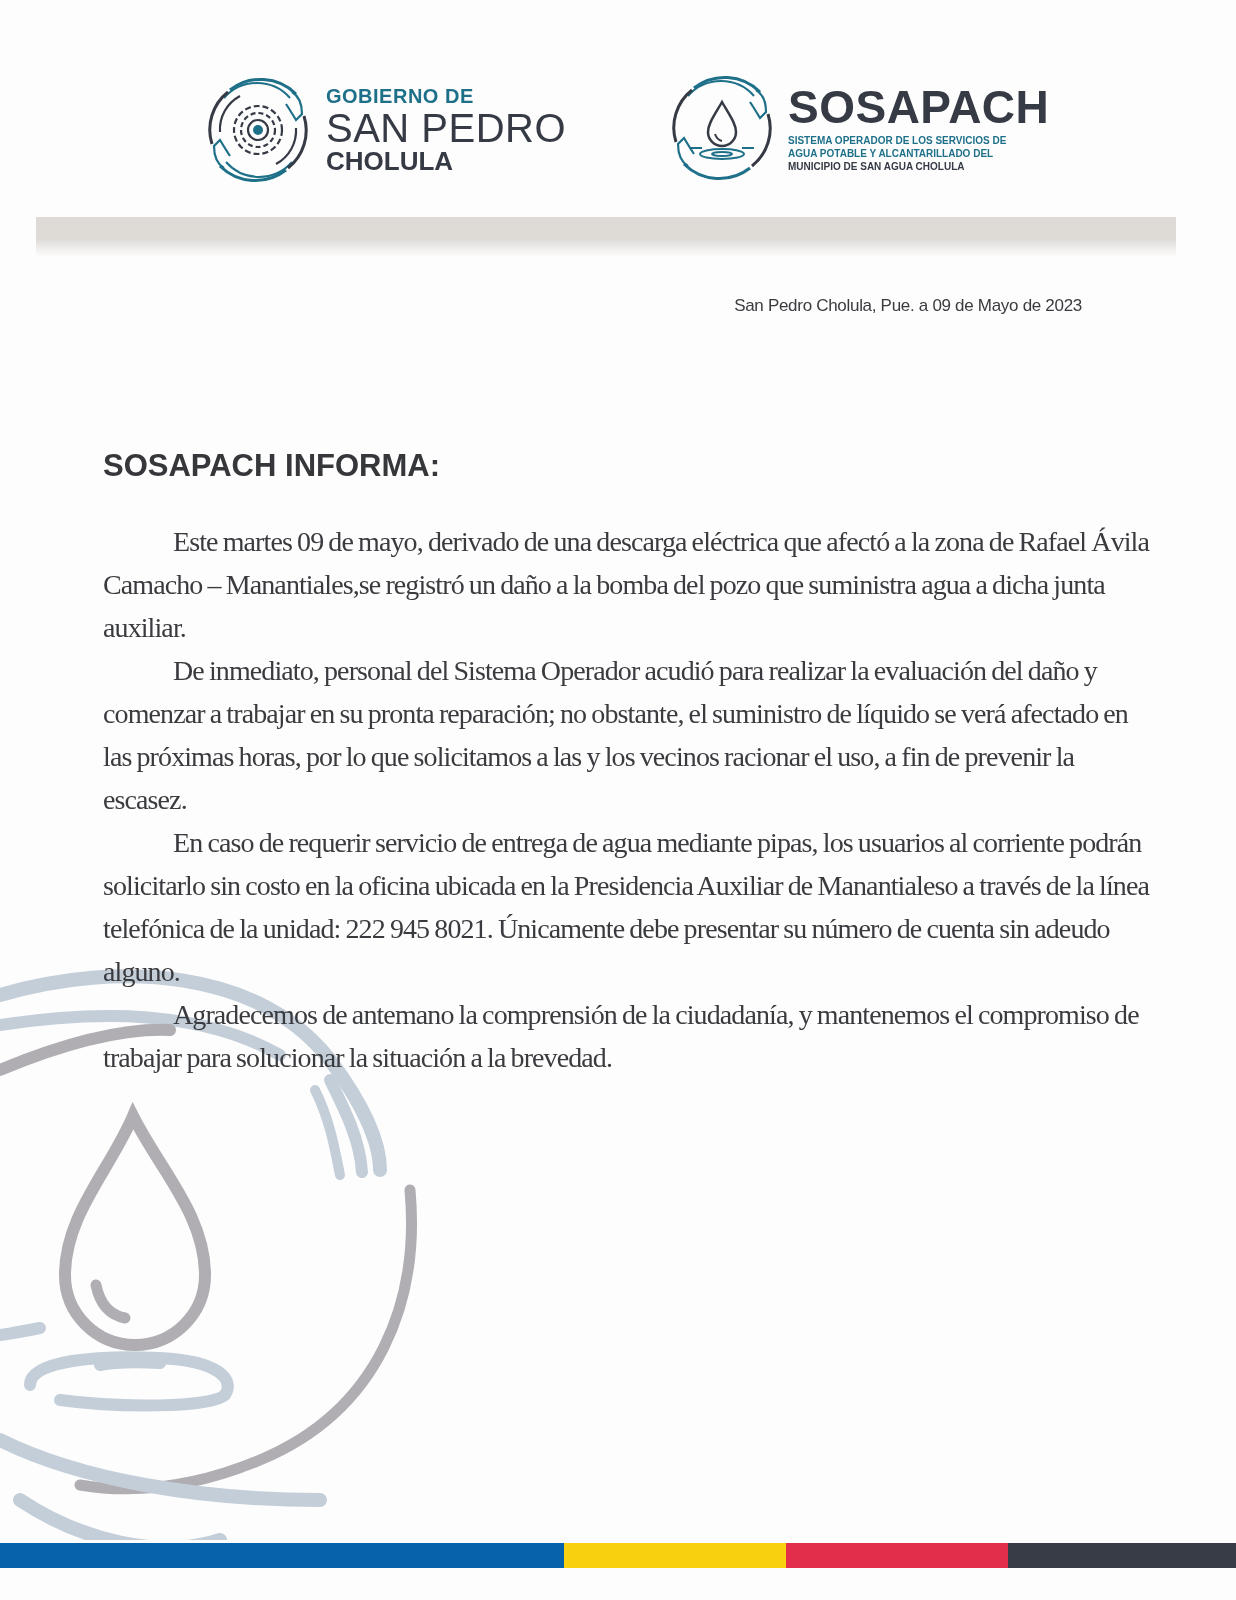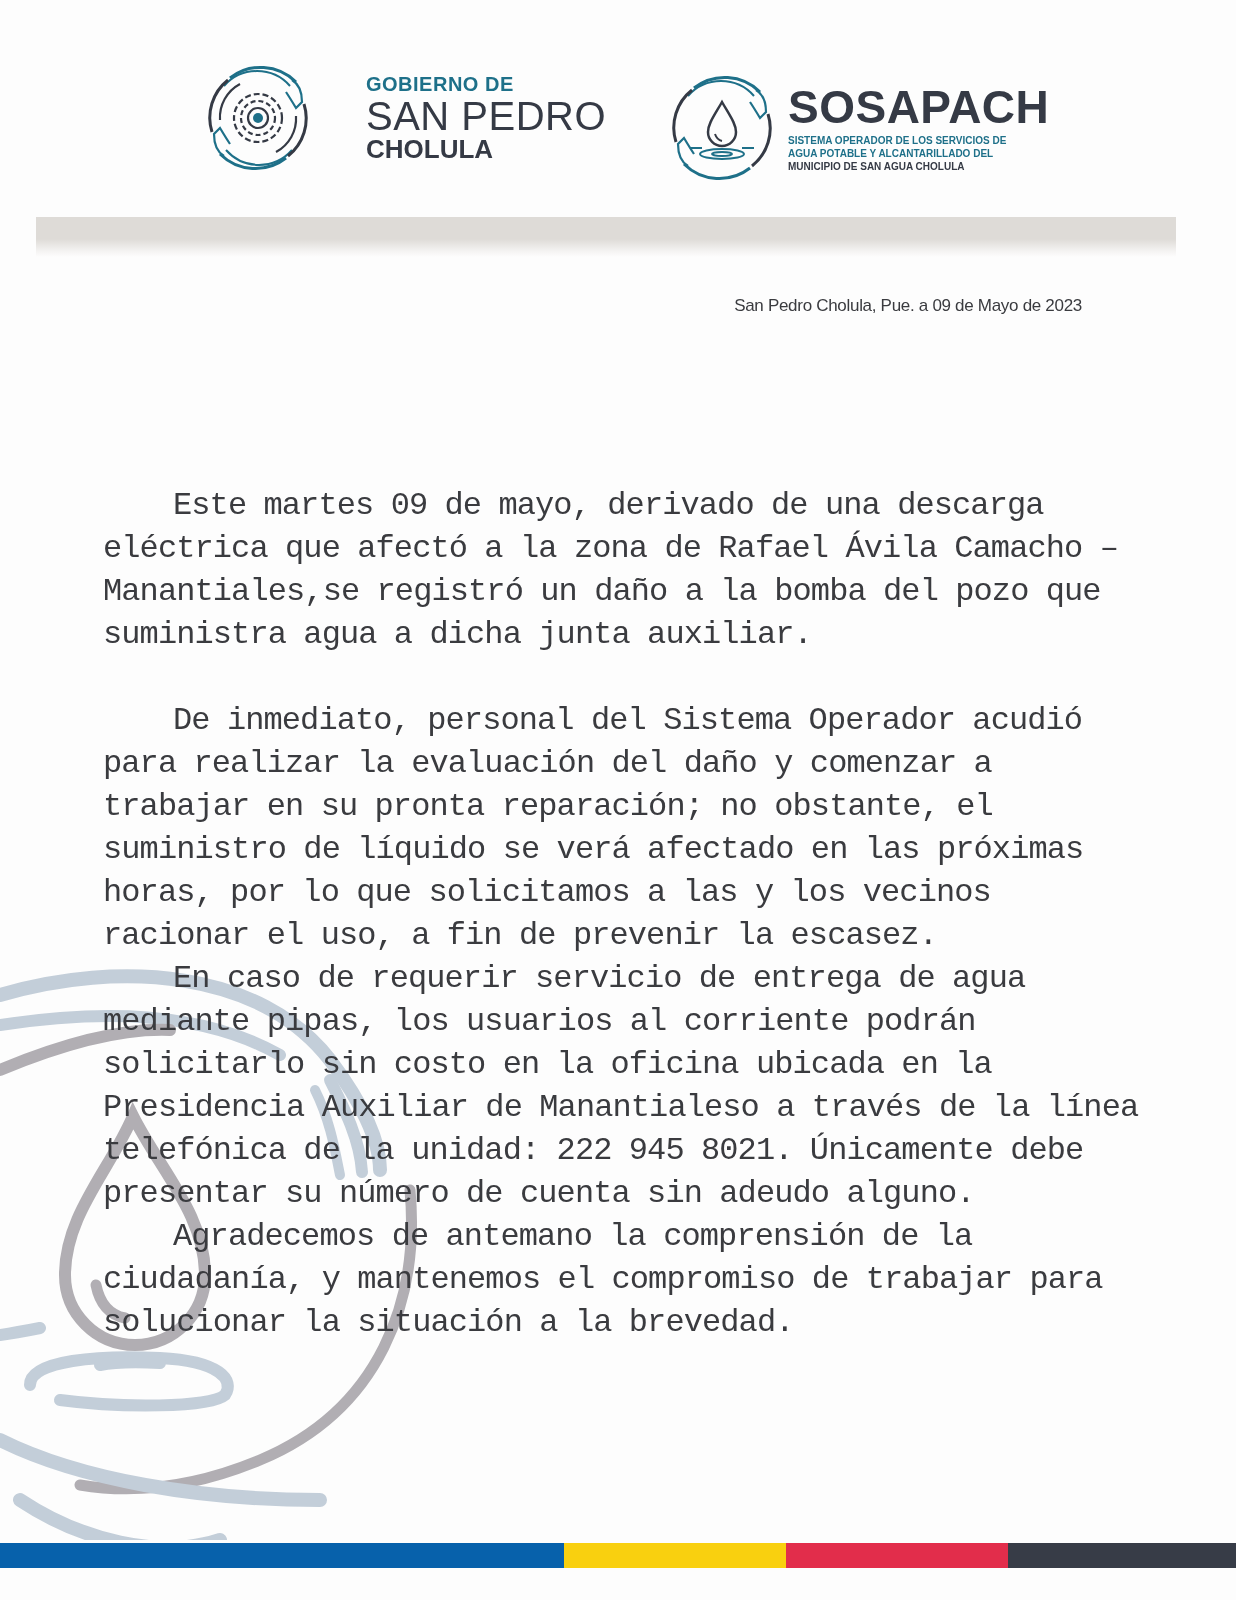--- a/index.html
+++ b/index.html
@@ -4,21 +4,21 @@
 <style>
   html, body { margin: 0; padding: 0; }
   body {
     width: 1236px; height: 1600px; position: relative; overflow: hidden;
     background: #fdfdfd;
     font-family: "Liberation Sans", "DejaVu Sans", sans-serif;
     color: #3a3b3f;
   }
   .header { position: absolute; left: 0; top: 0; width: 1236px; height: 200px; }
   .logo { position: absolute; display: flex; align-items: center; }
-  .logo-gob { left: 200px; top: 60px; gap: 40px; }
+  .logo-gob { left: 200px; top: 72px; }
   .logo-sosa { left: 664px; top: 70px; }
   .emblem { width: 116px; height: 116px; flex: 0 0 auto; }
   .gob-text { margin-left: 10px; line-height: 1; }
   .gob-line1 { color: #1e7089; font-weight: 700; font-size: 20px; letter-spacing: 0.5px; }
   .gob-line2 { color: #353a45; font-weight: 400; font-size: 40px; letter-spacing: 0.5px; margin-top: 2px; }
   .gob-line3 { color: #353a45; font-weight: 700; font-size: 26px; margin-top: 0px; }
   .sosa-text { margin-left: 8px; line-height: 1; }
   .sosa-name { color: #353a45; font-weight: 700; font-size: 46px; letter-spacing: 0.5px; }
   .sosa-sub { font-weight: 700; font-size: 10px; margin-top: 4px; line-height: 13px; }
   .sosa-sub .teal { color: #1e7089; }
@@ -34,26 +34,26 @@
     font-family: Liberation Sans, sans-serif; font-size: 17px; color: #3a3b3f;
     letter-spacing: -0.3px;
   }
 
   .watermark { position: absolute; left: 0; top: 940px; width: 460px; height: 600px; }
 
   .content { position: absolute; left: 103px; top: 448px; width: 1050px; }
   .headline { font-family: "Liberation Sans", sans-serif; font-size: 31px; color: #36373b; margin: 0; }
   .headline .strong { font-weight: 700; }
   .para {
-    font-family: Liberation Mono, monospace; font-size: 32px; line-height: 43px;
+    font-family: Liberation Serif, serif; font-size: 28px; line-height: 43px;
     color: #3a3b3f; margin: 0; text-indent: 70px; letter-spacing: -0.9px;
     word-spacing: -1px;
   }
   .p1 { margin-top: 36px; }
-  .p2 { margin-top: 43px; }
+  .p2 { }
   .p3 { }
   .p4 { }
 
   .footer-bar { position: absolute; left: 0; top: 1543px; width: 1236px; height: 25px; display: flex; }
   .footer-bar div { height: 100%; }
   .fb-blue { width: 564px; background: #0761ab; }
   .fb-yellow { width: 222px; background: #f9d00f; }
   .fb-red { width: 222px; background: #e22d4b; }
   .fb-dark { flex: 1; background: #373c47; }
   .below-bar { position: absolute; left: 0; top: 1568px; width: 1236px; height: 32px; background: #fdfdfd; }
@@ -128,20 +128,21 @@
   <path d="M30 445 C30 420 100 415 160 418 C220 421 235 440 225 455 C210 468 120 468 60 460" stroke="#c3ced9" stroke-width="12"></path>
   <path d="M100 425 C115 422 140 422 160 423" stroke="#c3ced9" stroke-width="12"></path>
   <path d="M410 250 C420 360 380 470 260 520 C200 545 140 555 80 545" stroke="#b1aeb3" stroke-width="11"></path>
   <path d="M0 500 C80 540 200 560 320 560" stroke="#c3ced9" stroke-width="14"></path>
   <path d="M20 560 C80 600 160 620 220 600" stroke="#c3ced9" stroke-width="14"></path>
 </svg>
 
 <div class="date">San Pedro Cholula, Pue. a 09 de Mayo de 2023</div>
 
 <div class="content">
+  <h1 class="headline"><span class="strong">SOSAPACH</span><span> INFORMA:</span></h1>
   <p class="para p1">Este martes 09 de mayo, derivado de una descarga eléctrica que afectó a la zona de Rafael Ávila Camacho – Manantiales,se registró un daño a la bomba del pozo que suministra agua a dicha junta auxiliar.</p>
   <p class="para p2">De inmediato, personal del Sistema Operador acudió para realizar la evaluación del daño y comenzar a trabajar en su pronta reparación; no obstante, el suministro de líquido se verá afectado en las próximas horas, por lo que solicitamos a las y los vecinos racionar el uso, a fin de prevenir la escasez.</p>
   <p class="para p3">En caso de requerir servicio de entrega de agua mediante pipas, los usuarios al corriente podrán solicitarlo sin costo en la oficina ubicada en la Presidencia Auxiliar de Manantialeso a través de la línea telefónica de la unidad: 222 945 8021. Únicamente debe presentar su número de cuenta sin adeudo alguno.</p>
   <p class="para p4">Agradecemos de antemano la comprensión de la ciudadanía, y mantenemos el compromiso de trabajar para solucionar la situación a la brevedad.</p>
 </div>
 
 <div class="footer-bar">
   <div class="fb-blue"></div>
   <div class="fb-yellow"></div>
   <div class="fb-red"></div>

